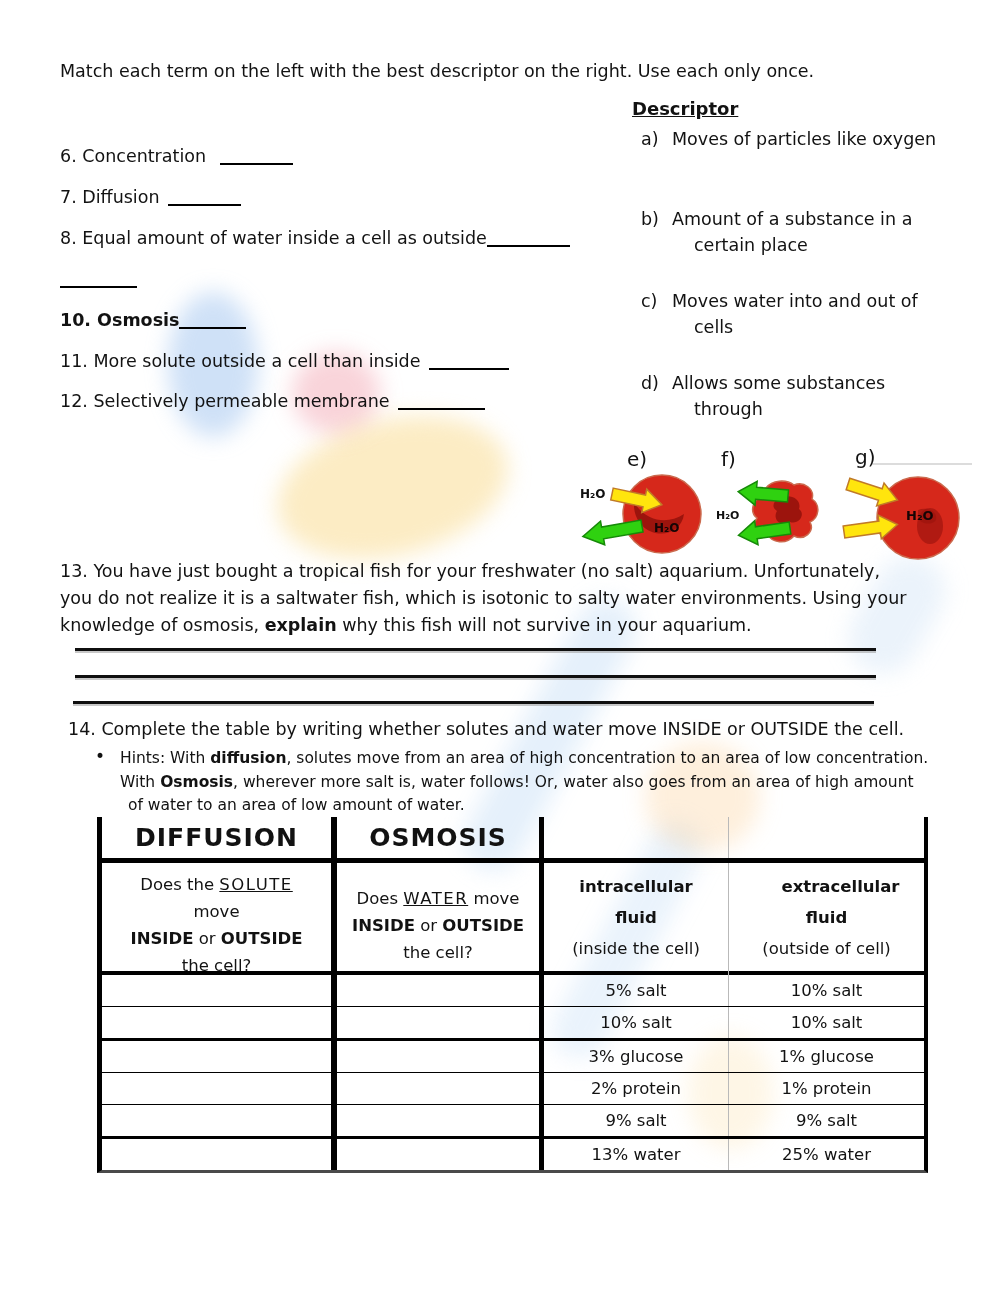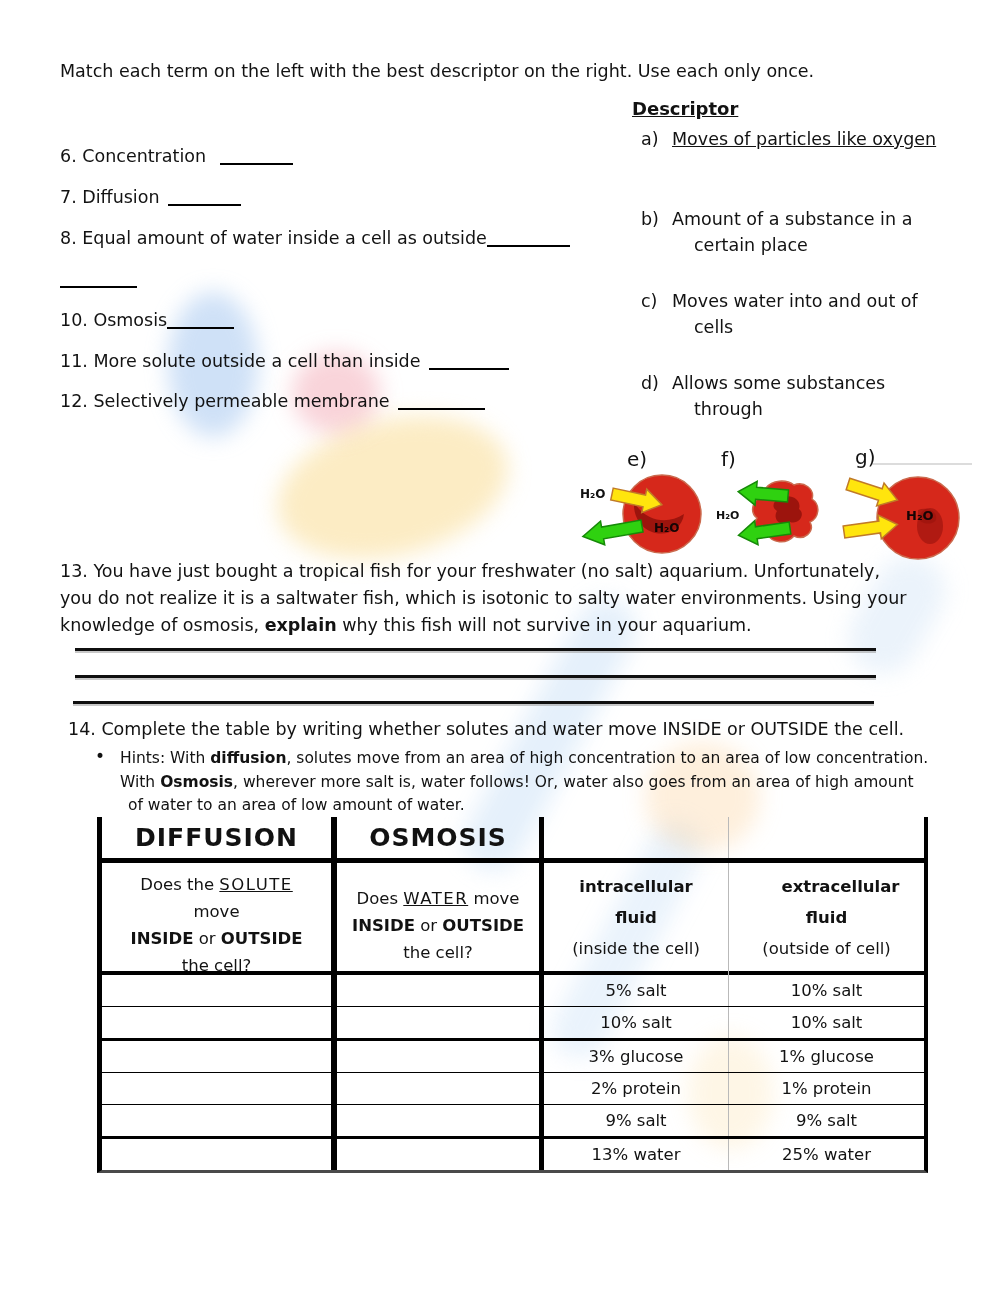--- a/index.html
+++ b/index.html
@@ -69,21 +69,21 @@
 
 <div class="content">
 
   <div class="abs txt" style="left:60px;top:60px;width:880px;">Match each term on the left with the best descriptor on the right. Use each only once.</div>
 
   <div class="abs desc-heading" style="left:632px;top:98px;">Descriptor</div>
 
   <div class="desc-item" style="left:641px;top:126px;">
     <span class="desc-letter">a)</span>
     <span>
-      <span style="display:block;text-decoration:underline;">Moves of particles like oxygen</span>
+      <span style="display:block;">Moves of particles like oxygen</span>
     </span>
   </div>
   <div class="desc-item" style="left:641px;top:206px;">
     <span class="desc-letter">b)</span>
     <span>
       <span style="display:block;">Amount of a substance in a</span>
       <span style="display:block;" class="desc-line2">certain place</span>
     </span>
   </div>
   <div class="desc-item" style="left:641px;top:288px;">
@@ -98,21 +98,21 @@
     <span>
       <span style="display:block;">Allows some substances</span>
       <span style="display:block;" class="desc-line2">through</span>
     </span>
   </div>
 
   <div class="abs txt" style="left:60px;top:145px;"><span>6. Concentration</span><span class="blank" style="width:73px;margin-left:14px;"></span></div>
   <div class="abs txt" style="left:60px;top:186px;"><span>7. Diffusion</span><span class="blank" style="width:73px;margin-left:8px;"></span></div>
   <div class="abs txt" style="left:60px;top:227px;"><span>8. Equal amount of water inside a cell as outside</span><span class="blank" style="width:83px;"></span></div>
   <div class="abs txt" style="left:60px;top:268px;"><span class="blank" style="width:77px;"></span></div>
-  <div class="abs txt" style="left:60px;top:309px;"><span>10. Osmosis</span><span class="blank" style="width:67px;"></span></div>
+  <div class="abs txt" style="left:60px;top:309px;font-weight:bold;"><span>10. Osmosis</span><span class="blank" style="width:67px;"></span></div>
   <div class="abs txt" style="left:60px;top:350px;"><span>11.  More solute outside a cell than inside</span><span class="blank" style="width:80px;margin-left:8px;"></span></div>
   <div class="abs txt" style="left:60px;top:390px;"><span>12.  Selectively permeable membrane</span><span class="blank" style="width:87px;margin-left:8px;"></span></div>
 
   <div class="abs figlabel" style="left:627px;top:447px;">e)</div>
   <div class="abs figlabel" style="left:721px;top:447px;">f)</div>
   <div class="abs figlabel" style="left:855px;top:445px;">g)</div>
   <div class="grayline"></div>
 
   <svg class="abs" style="left:572px;top:468px;" width="136" height="88" viewBox="0 0 136 88">
     <circle cx="90" cy="46" r="39" fill="#d6281b" stroke="#cb6a4e" stroke-width="1.5"></circle>

